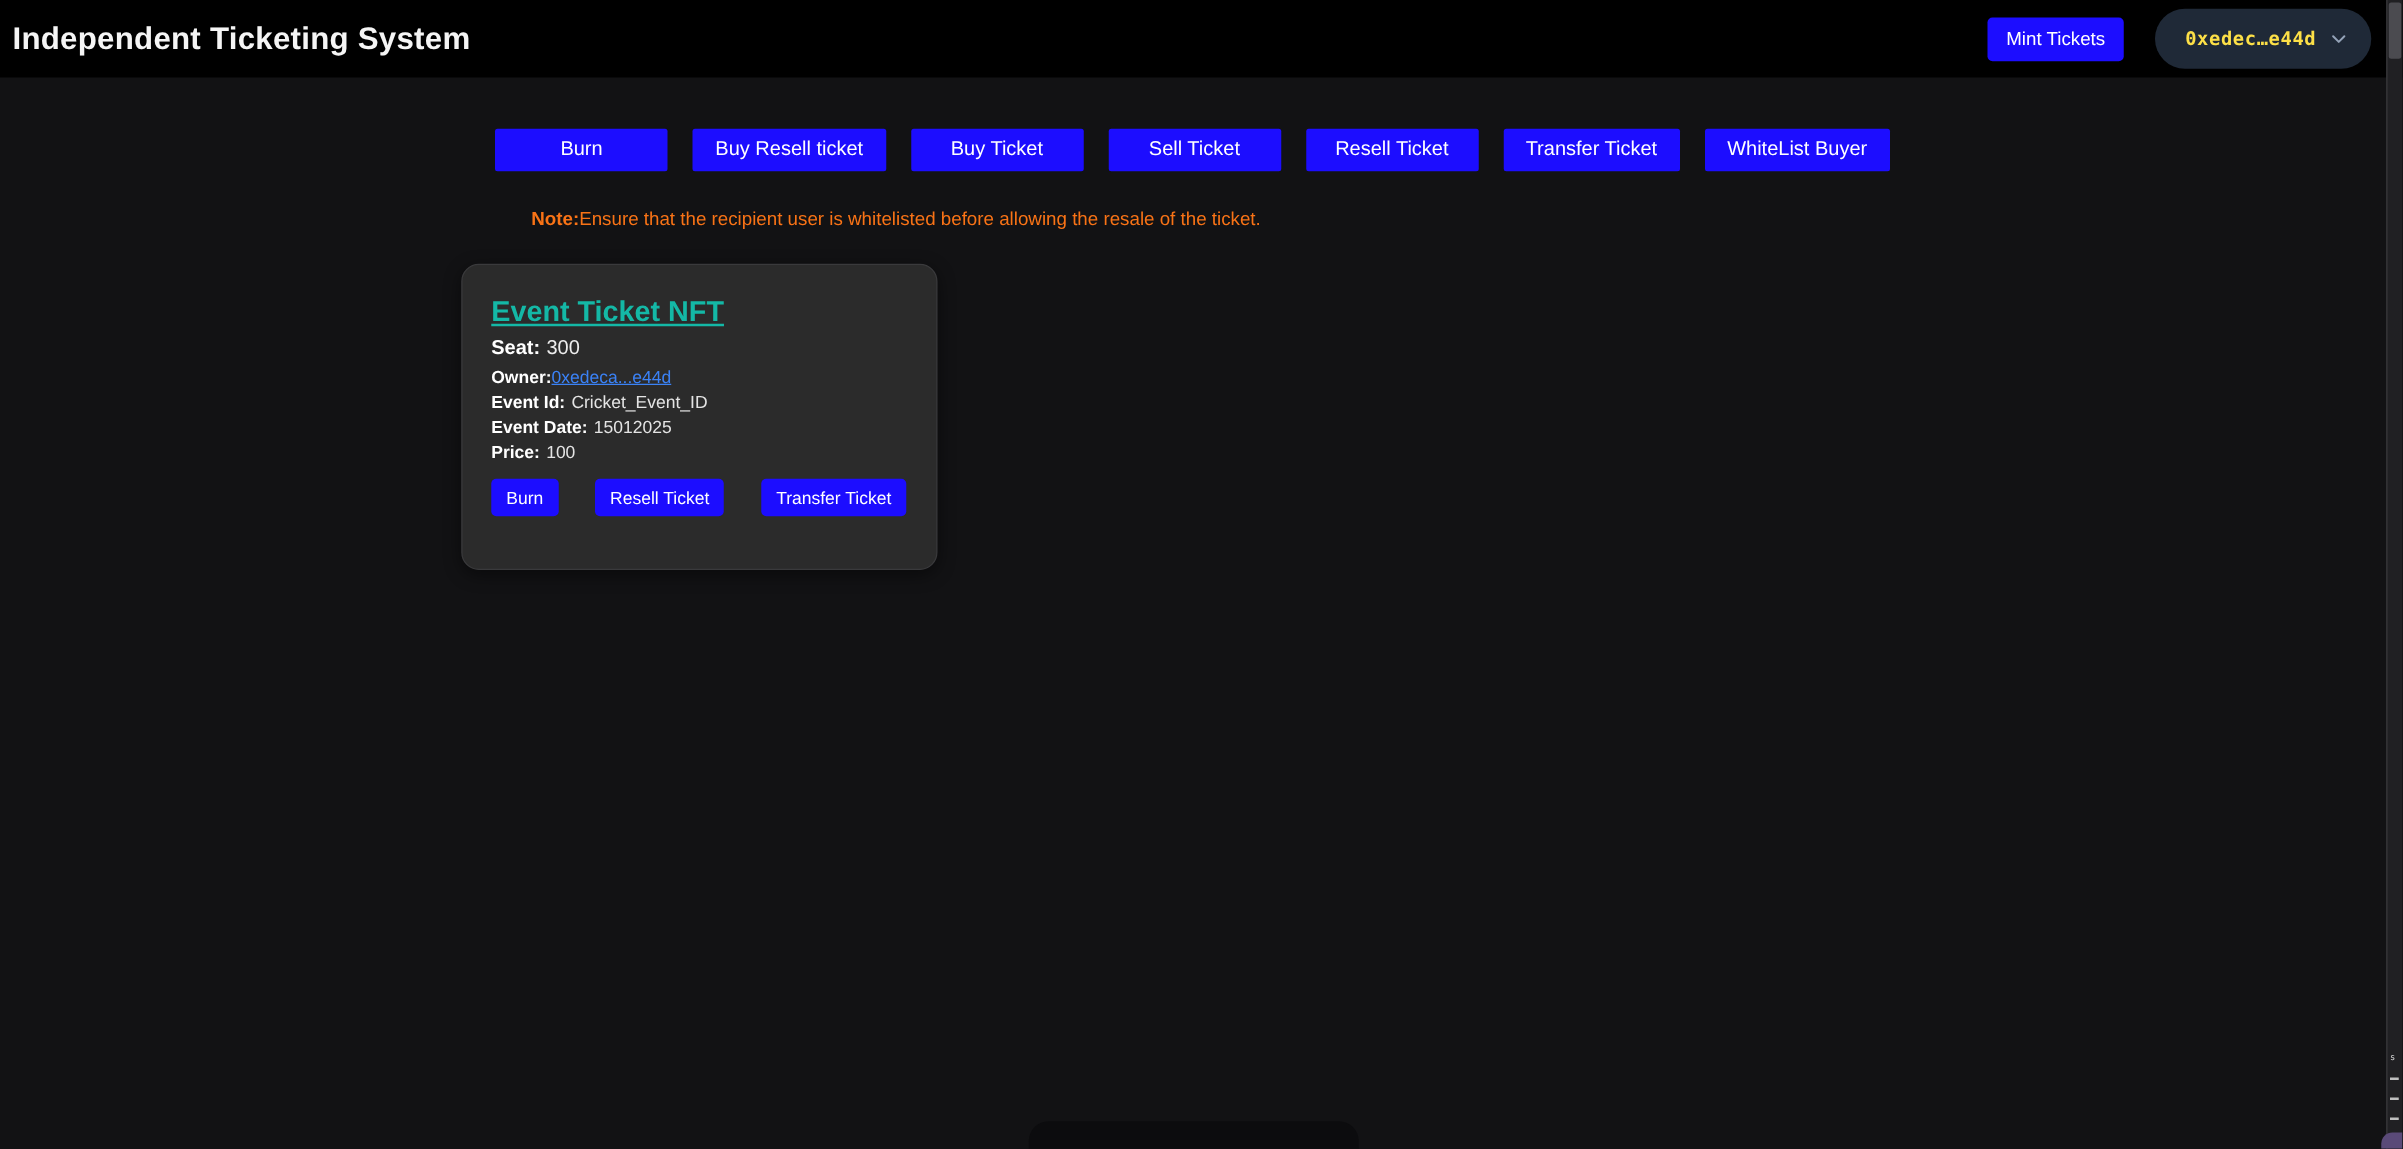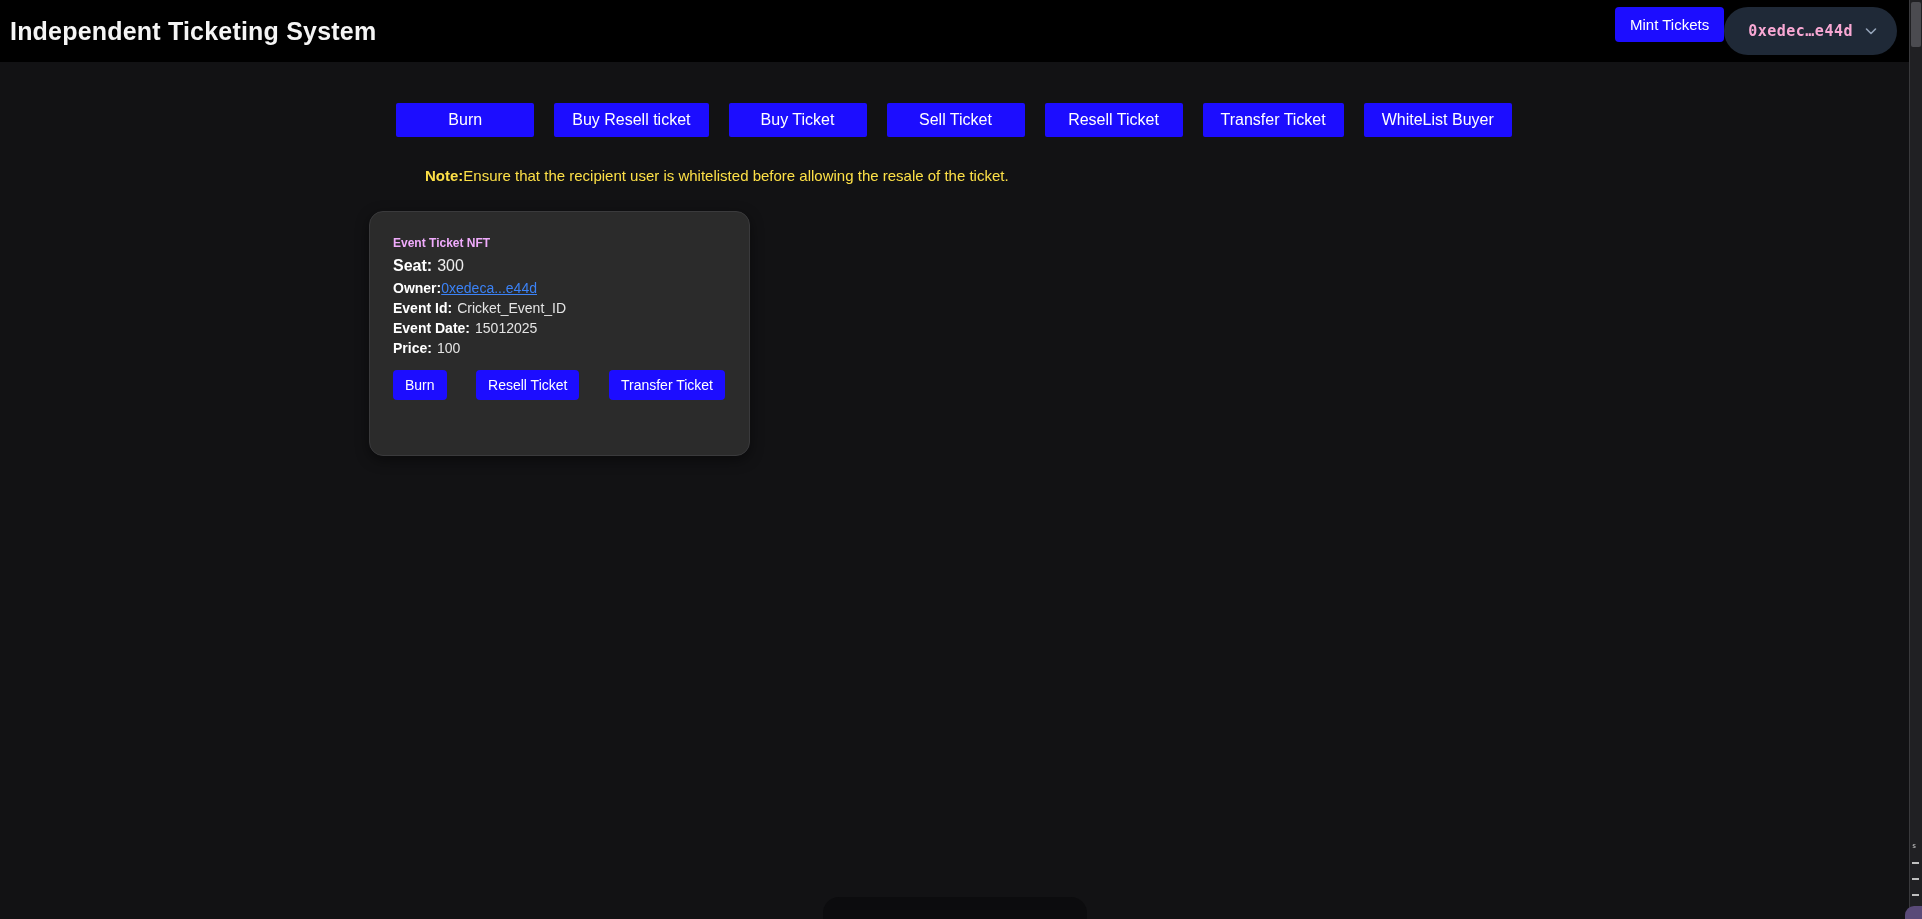--- a/index.html
+++ b/index.html
@@ -16,28 +16,28 @@
     position: absolute; top: 0; left: 0; right: 0;
     height: 62px;
     background: #000000;
     display: flex; align-items: center; justify-content: space-between;
     padding: 0 25px 0 10px;
     z-index: 5;
   }
   .app-title {
     font-size: 25px; font-weight: bold; color: #f5f5f5; letter-spacing: 0.2px;
   }
-  .header-right { display: flex; align-items: flex-start; }
+  .header-right { display: flex; align-items: center; gap: 25px; }
   .mint-btn {
     background: #1c0dff; color: #ffffff; border: none;
     font-family: "Liberation Sans", sans-serif;
     font-size: 15px; padding: 9px 15px; border-radius: 4px; cursor: pointer;
   }
   .wallet-pill {
-    background: #1f2937; color: #f9a8d4;
+    background: #1f2937; color: #fde047;
     height: 48px; border-radius: 24px;
     display: flex; align-items: center; gap: 10px;
     padding: 0 18px 0 24px;
     border: none; cursor: pointer;
   }
   .wallet-addr {
     font-family: "DejaVu Sans Mono", monospace;
     font-weight: bold; font-size: 15px; letter-spacing: 0.5px;
   }
   .chevron-down { width: 16px; height: 16px; display: inline-block; }
@@ -50,35 +50,35 @@
   .action-btn {
     background: #1c0dff; color: #ffffff; border: none;
     font-family: "Liberation Sans", sans-serif;
     font-size: 16px; padding: 8px 18px; min-width: 138px;
     border-radius: 2px; cursor: pointer; text-align: center;
   }
 
   
   .note-line {
     position: absolute; top: 167px; left: 425px;
-    font-size: 15px; color: #fde047;
+    font-size: 15px; color: #f97316;
   }
   .note-line b { font-weight: bold; }
 
   
   .ticket-card {
     position: absolute; left: 369px; top: 211px;
     width: 381px; min-height: 245px;
     background: #2b2b2b;
     border: 1px solid #3a3a3c;
     border-radius: 14px;
     padding: 24px 24px 23px 23px;
     box-shadow: 0 4px 14px rgba(0,0,0,0.45);
   }
-  .card-title { font-size: 12px; font-weight: bold; color: #f0abfc; margin: 0 0 3px 0; }
+  .card-title { font-size: 23px; font-weight: bold; color: #14b8a6; margin: 0 0 3px 0; text-decoration: underline; }
   .card-line-lg { font-size: 16px; line-height: 25px; color: #ededed; }
   .card-line-sm { font-size: 14px; line-height: 20px; color: #e4e4e4; }
   .card-line-lg b, .card-line-sm b { font-weight: bold; color: #ffffff; }
   .val-spaced { margin-left: 5px; }
   .owner-link { color: #3b82f6; text-decoration: underline; cursor: pointer; }
   .copy-btn {
     display: inline-block; vertical-align: -3px; margin-left: 5px;
     background: none; border: none; cursor: pointer; padding: 0;
   }
   .card-actions {

